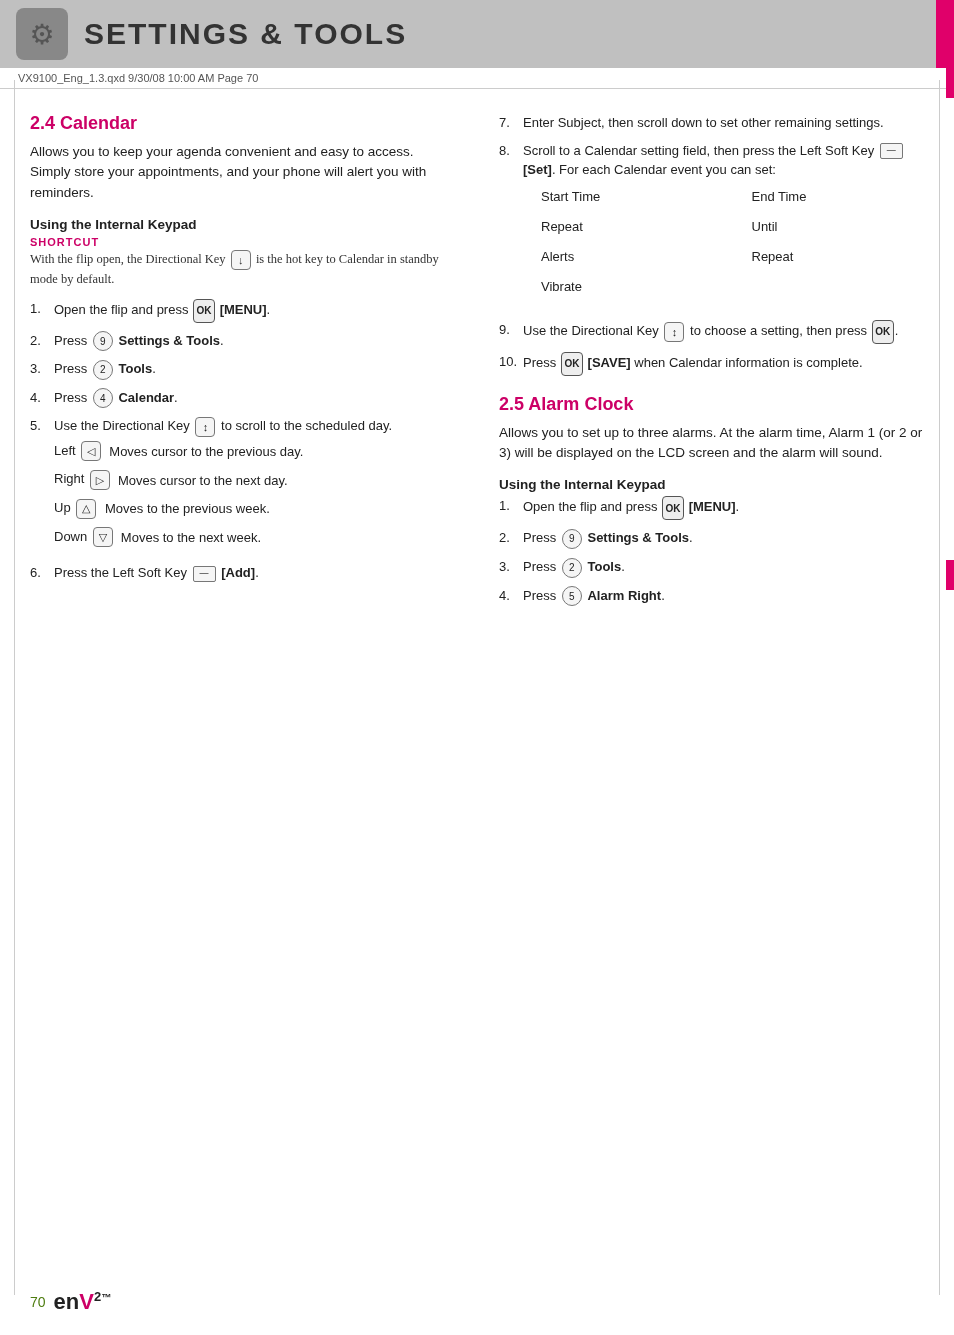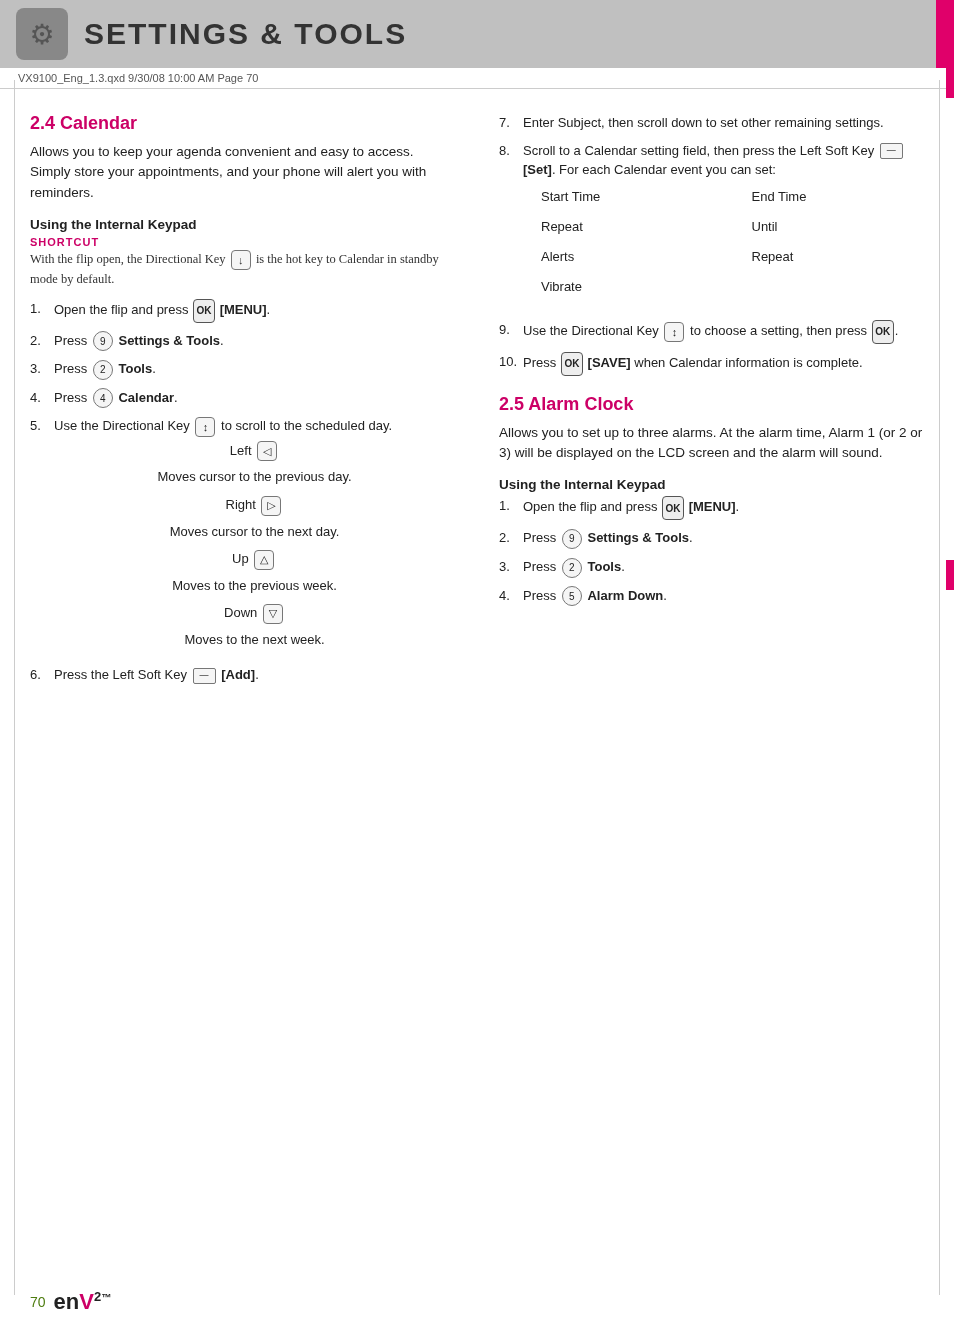--- a/index.html
+++ b/index.html
@@ -196,22 +196,21 @@
       margin-top: 4px;
       padding-left: 0;
       list-style: none;
     }
     .dir-list li {
       font-size: 13px;
       line-height: 1.5;
       margin-bottom: 2px;
       display: flex;
       gap: 4px;
-      align-items: center;
-      flex-direction: column;
+      align-items: flex-end;
     }
     .dir-label {
       min-width: 45px;
       font-weight: normal;
     }
 
     
     .bullet-cols {
       display: flex;
       gap: 20px;
@@ -457,21 +456,21 @@
         <li>
           <span class="step-num">3.</span>
           <span class="step-content">
             Press <span class="num-icon">2</span> <strong>Tools</strong>.
           </span>
         </li>
 
         <li>
           <span class="step-num">4.</span>
           <span class="step-content">
-            Press <span class="num-icon">5</span> <strong>Alarm Down</strong>.
+            Press <span class="num-icon">5</span> <strong>Alarm Right</strong>.
           </span>
         </li>
 
       </ol>
     </div>
 
   </div>
 </div>
 
 <div class="footer">

